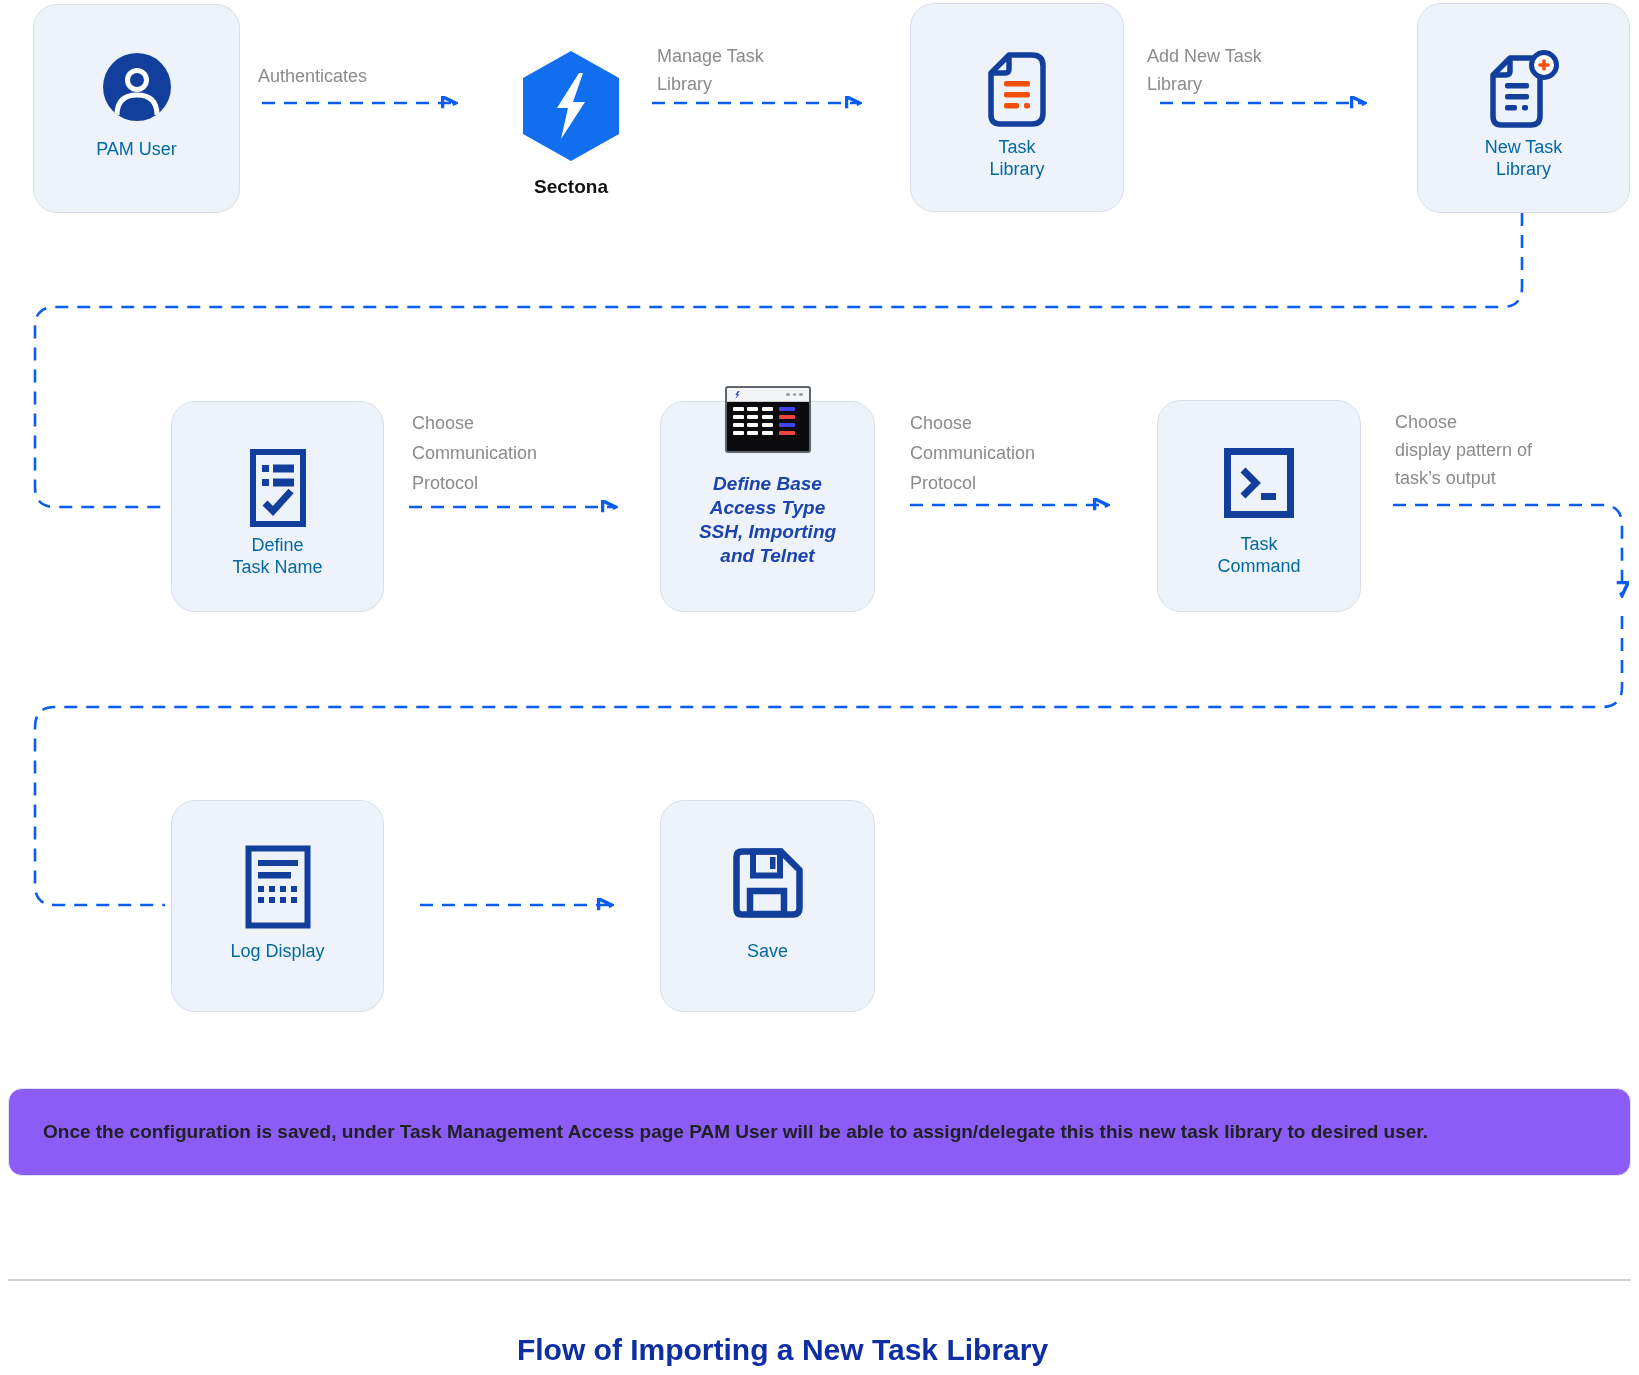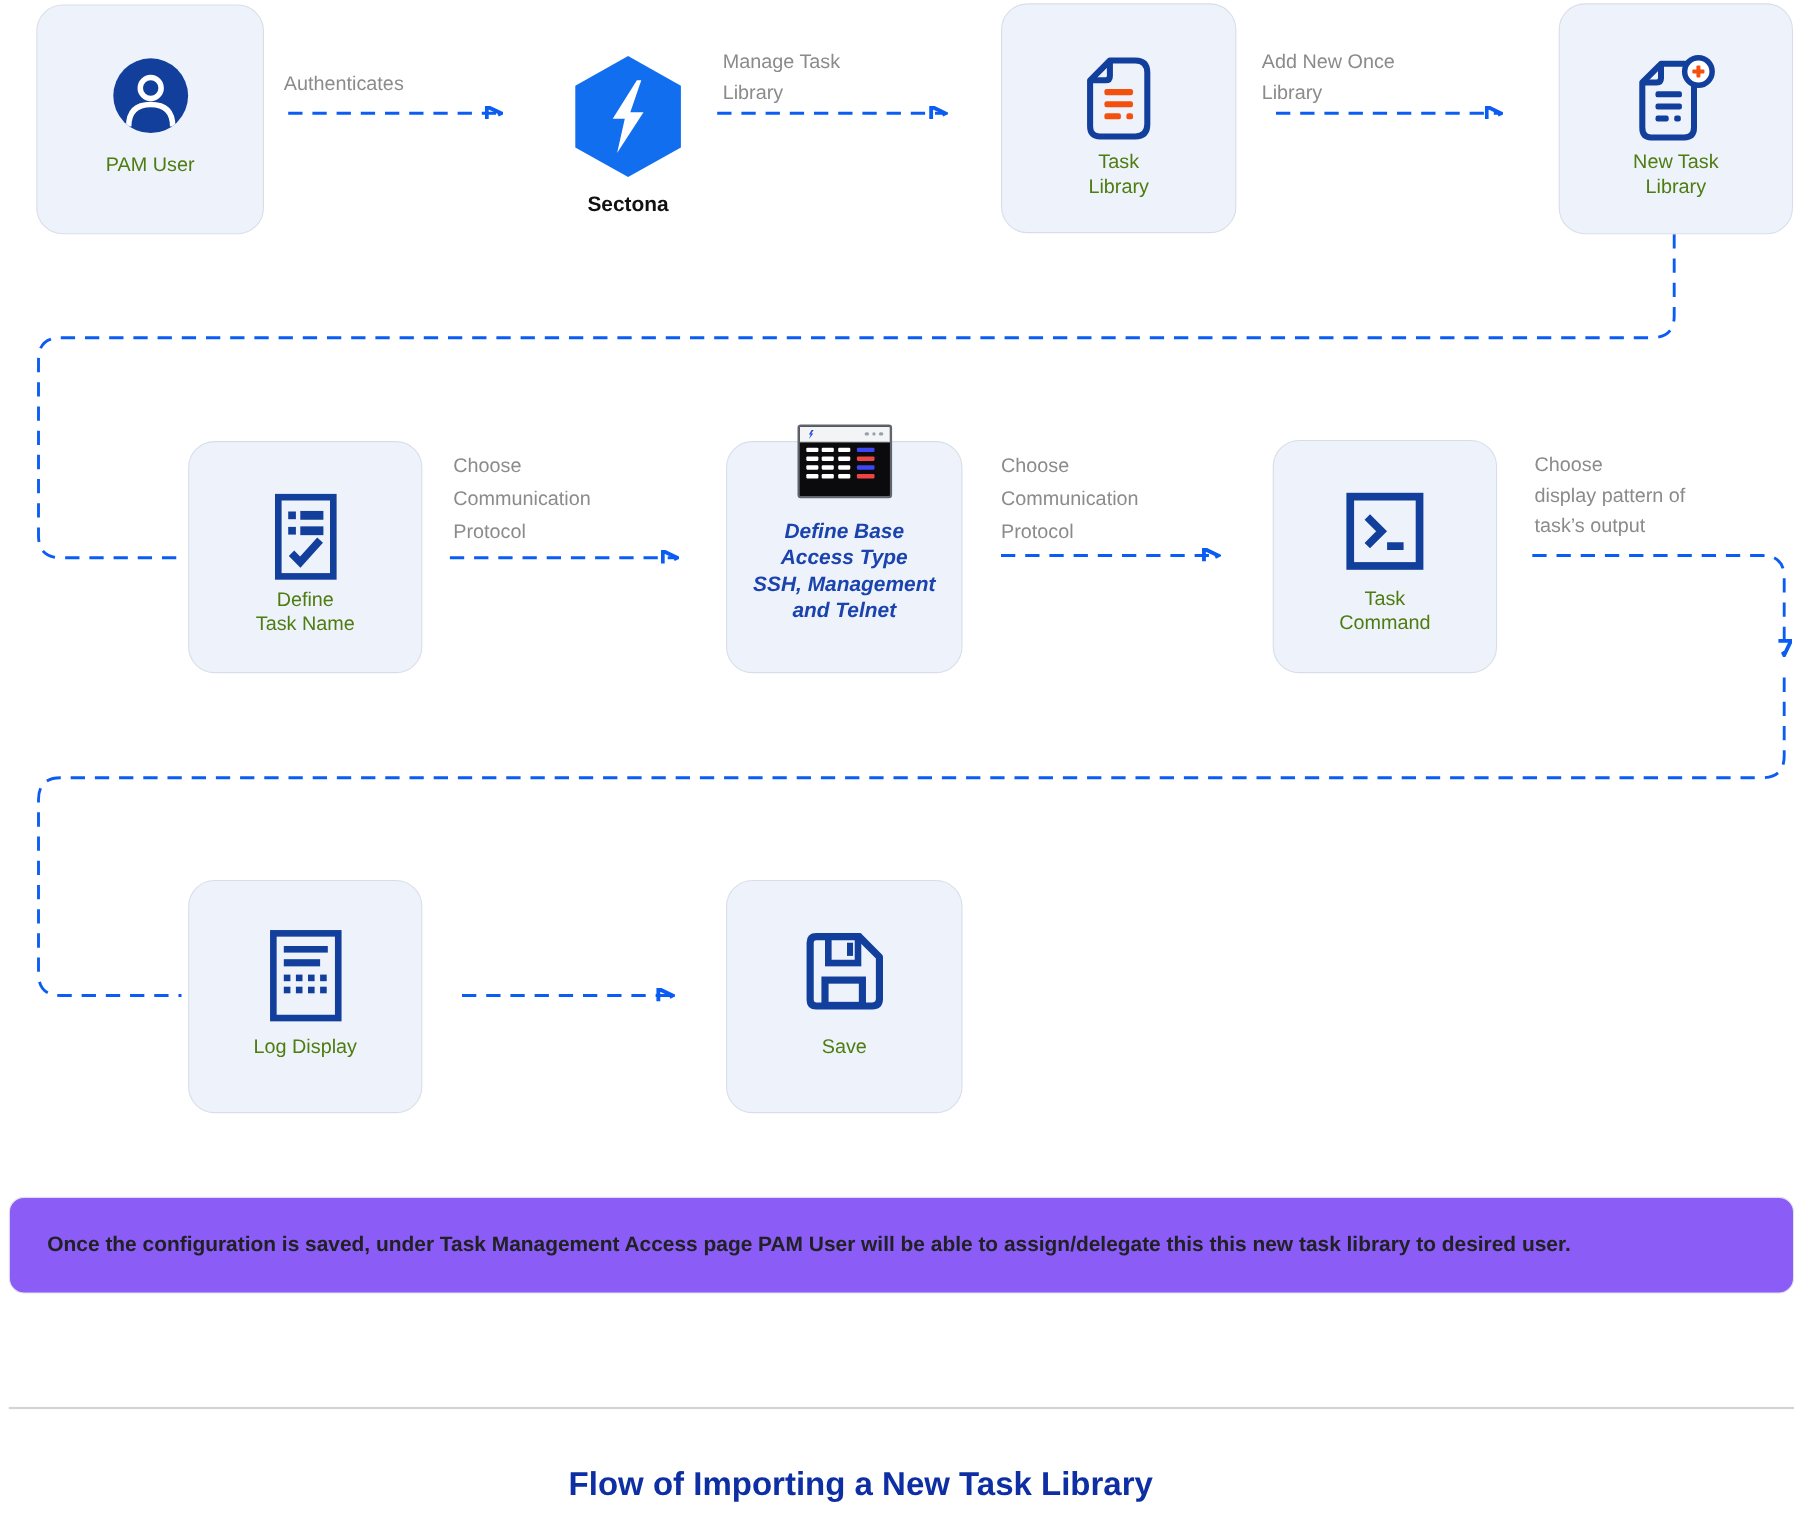--- a/index.html
+++ b/index.html
@@ -8,21 +8,21 @@
     font-family:"Liberation Sans",sans-serif;overflow:hidden;
   }
   .connectors{position:absolute;left:0;top:0;width:1639px;height:1375px;pointer-events:none;}
   .connectors path{fill:none;stroke:#0B5CF2;stroke-width:2.6;stroke-dasharray:13 9;}
   .node{
     position:absolute;background:#EEF2FB;border:1px solid #D8DEE9;border-radius:24px;
   }
   .node-icon{position:absolute;top:46px;left:0;right:0;display:flex;justify-content:center;}
   .node-label{
     position:absolute;top:132px;left:0;right:0;text-align:center;
-    font-size:18px;line-height:22px;color:#4d7c0f;
+    font-size:18px;line-height:22px;color:#0369a1;
   }
   .row3 .node-icon{top:44px;}
   .row3 .node-label{top:138px;line-height:24px;}
   .pam .node-label{line-height:24px;}
   .edge-label{
     position:absolute;text-align:left;color:#8B8B8B;font-weight:500;
     font-size:18px;line-height:28px;
   }
   .edge-label.three{line-height:30px;}
   .edge-label.left{text-align:left;line-height:28px;}
@@ -132,21 +132,21 @@
         <rect x="39" y="53" width="6" height="5.5" rx="2" fill="#F4500D"></rect>
       </svg>
     </div>
     <div class="node-label">
       <div>Task</div>
       <div>Library</div>
     </div>
   </div>
 
   <div class="edge-label" style="left:1147px;top:42px;width:200px;">
-    <div>Add New Once</div>
+    <div>Add New Task</div>
     <div>Library</div>
   </div>
 
   <div class="node" style="left:1417px;top:3px;width:211px;height:208px;">
     <div class="node-icon">
       <svg width="72" height="80" viewBox="0 0 72 80">
         <path d="M 22 8 H 44 Q 52 8 52 16 V 66 Q 52 75 43 75 H 13 Q 5 75 5 66 V 25 Z" fill="none" stroke="#123F9C" stroke-width="5.5" stroke-linejoin="round"></path>
         <path d="M 22 8 V 21 Q 22 25 18 25 H 5" fill="none" stroke="#123F9C" stroke-width="5.5" stroke-linejoin="round"></path>
         <rect x="17" y="33" width="24" height="5.5" rx="2" fill="#123F9C"></rect>
         <rect x="17" y="44" width="24" height="5.5" rx="2" fill="#123F9C"></rect>
@@ -221,21 +221,21 @@
             <i></i>
             <i></i>
             <i></i>
             <i class="c red"></i>
           </div>
       </div>
     </div>
     <div class="base-text">
       <div>Define Base</div>
       <div>Access Type</div>
-      <div>SSH, Management</div>
+      <div>SSH, Importing</div>
       <div>and Telnet</div>
     </div>
   </div>
 
   <div class="edge-label three" style="left:910px;top:408px;width:200px;">
     <div>Choose</div>
     <div>Communication</div>
     <div>Protocol</div>
   </div>
 

